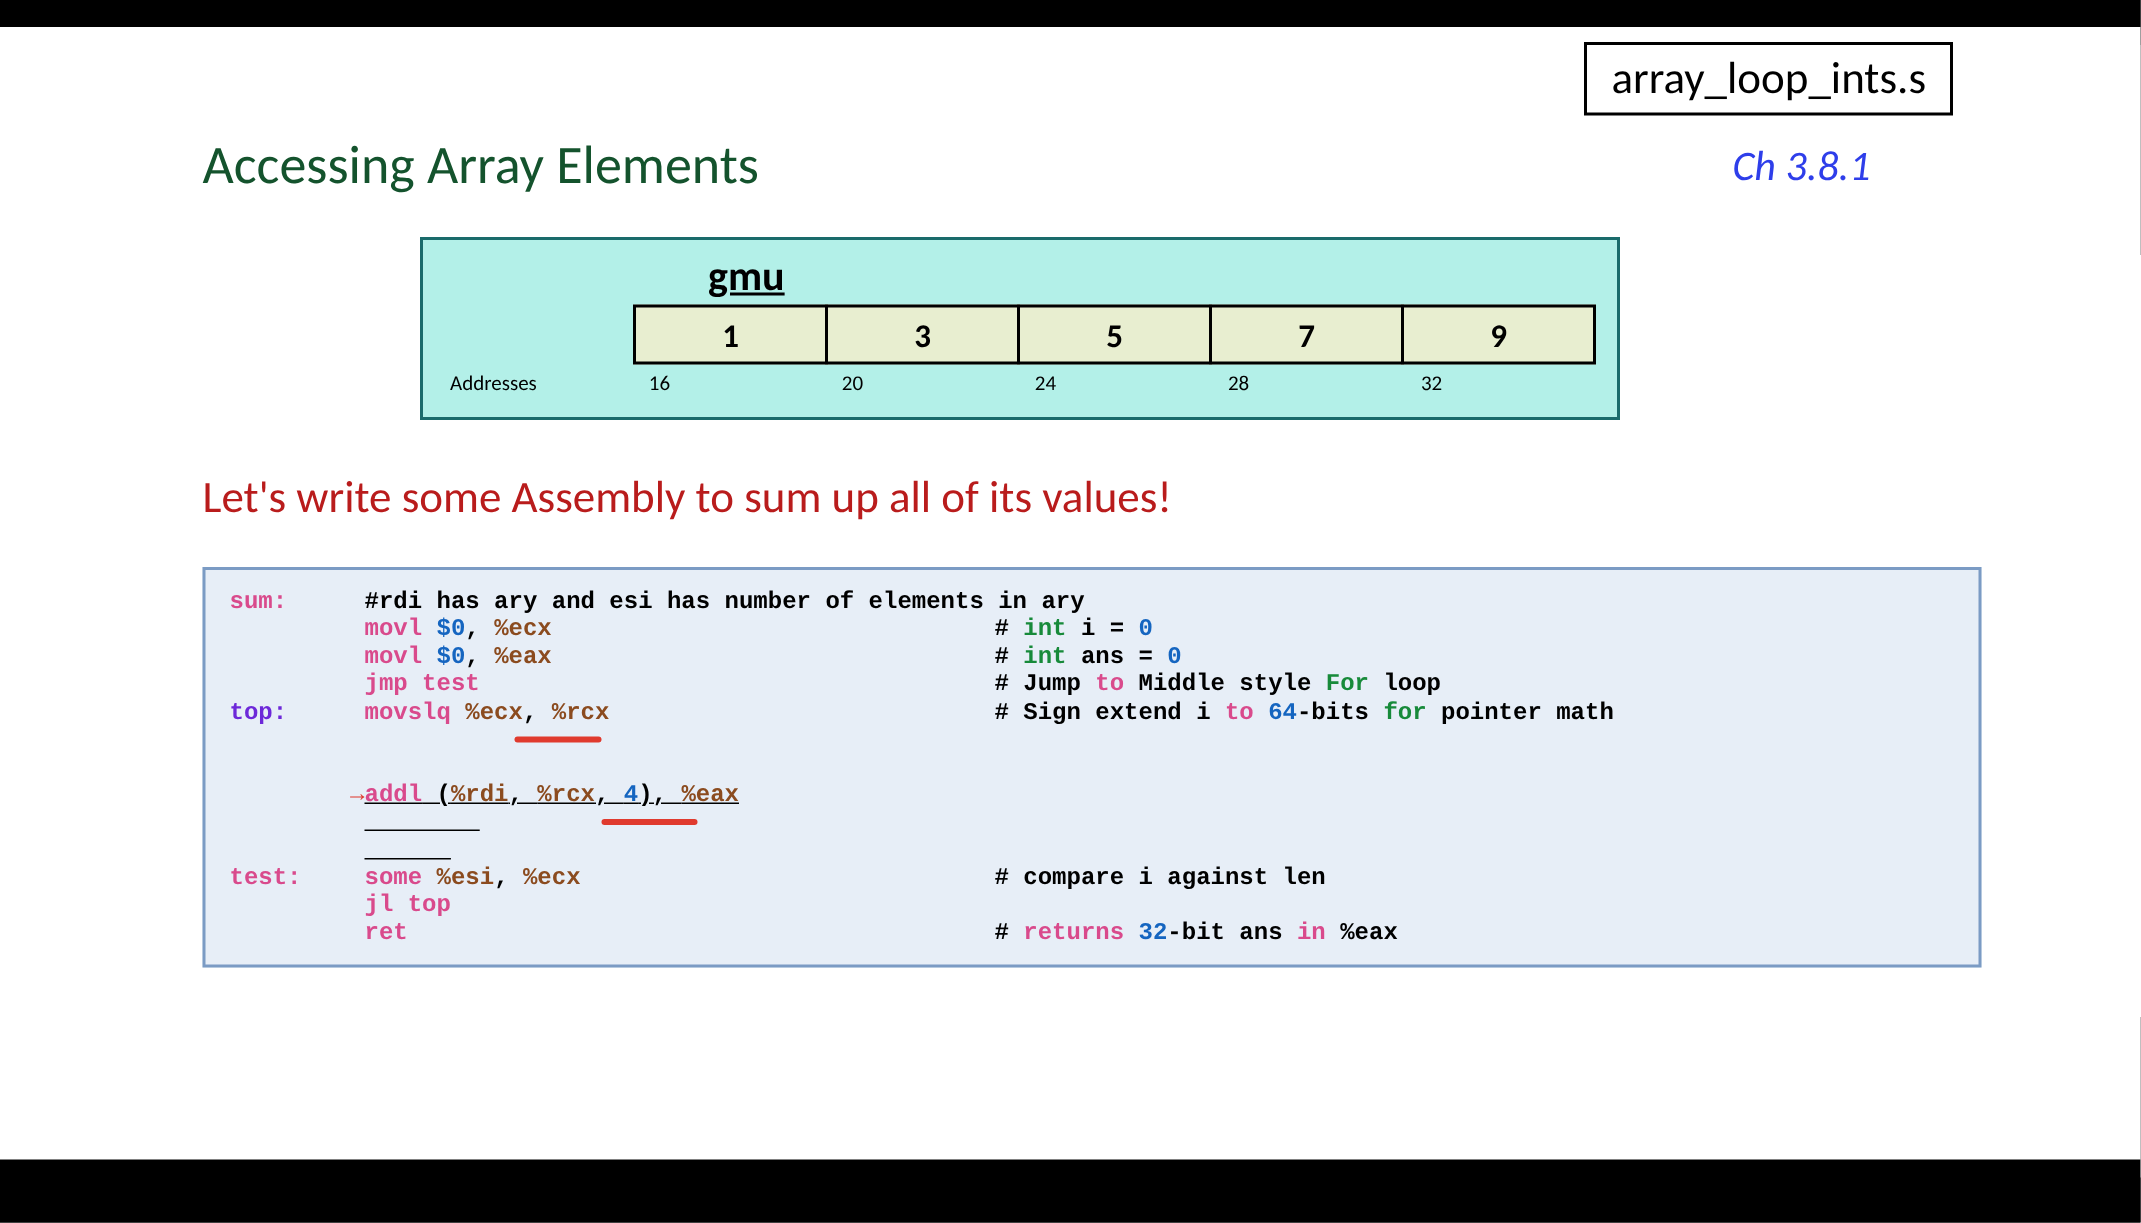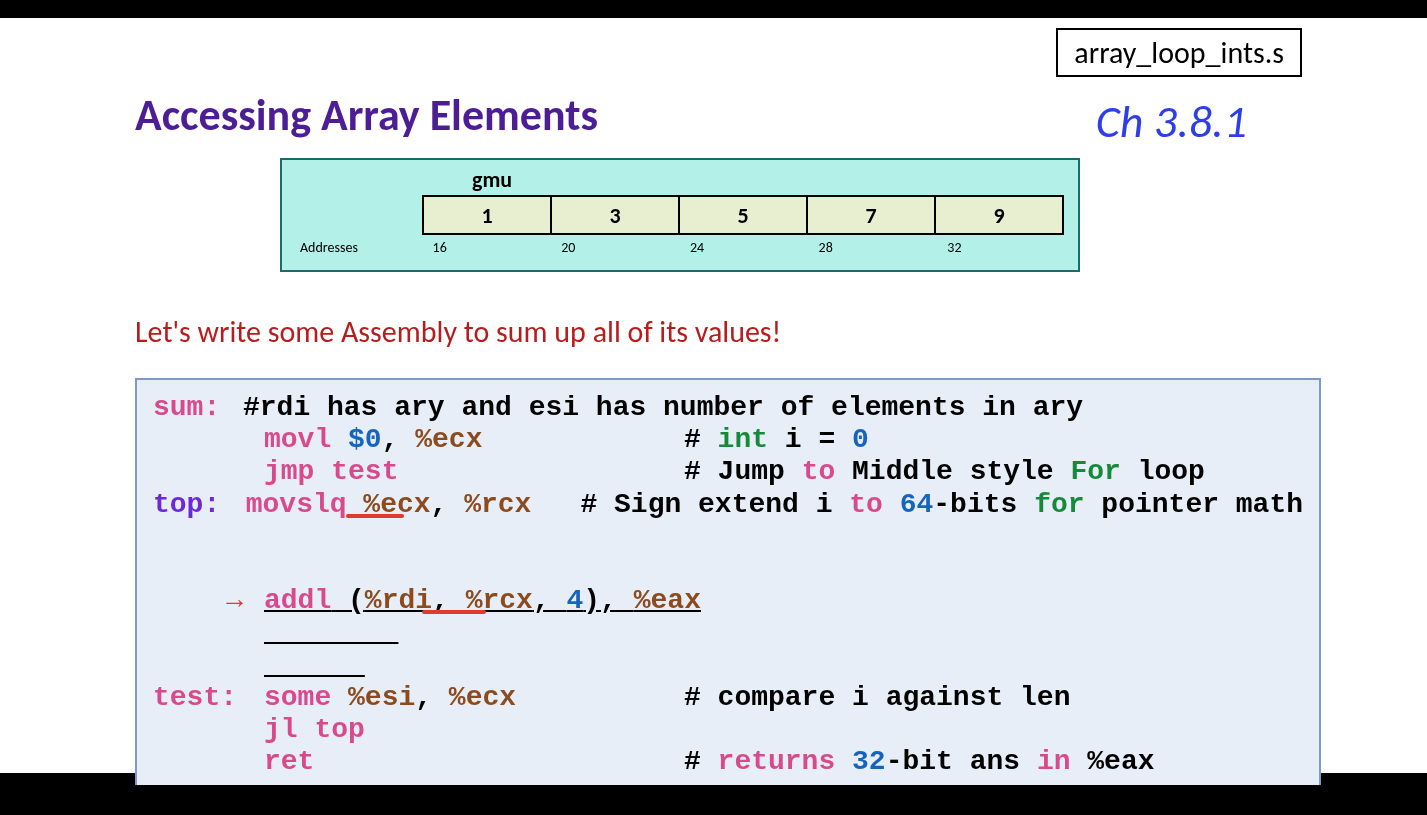--- a/index.html
+++ b/index.html
@@ -36,52 +36,53 @@
     border: 2px solid #000;
     padding: 4px 16px;
     font-size: 30px;
     font-family: Calibri, Arial, sans-serif;
     background: #fff;
   }
   .title {
     position: absolute;
     top: 70px;
     left: 135px;
-    color: #4c1d95;
-    font-size: 44px;
-    font-weight: 700;
+    color: #14532d;
+    font-size: 36px;
+    font-weight: 400;
     font-family: Calibri, Arial, sans-serif;
   }
   .chapter {
     position: absolute;
     top: 75px;
     right: 180px;
     color: #2e3eea;
-    font-size: 46px;
+    font-size: 28px;
     font-style: italic;
     font-family: Calibri, Arial, sans-serif;
   }
   .array-diagram {
     position: absolute;
     top: 140px;
     left: 280px;
     width: 800px;
   }
   .array-outer {
     background: #b3f0e8;
     border: 2px solid #1a6b6b;
     padding: 6px 10px 14px 10px;
     display: flex;
     flex-direction: column;
   }
   .array-label {
     font-weight: bold;
-    font-size: 22px;
+    font-size: 28px;
     margin-left: 180px;
     margin-bottom: 2px;
+    text-decoration: underline;
   }
   .array-cells {
     display: flex;
     margin-left: 130px;
   }
   .cell {
     width: 126px;
     height: 36px;
     background: #e8eed0;
     border: 2px solid #000;
@@ -117,33 +118,33 @@
   }
   .code-box {
     position: absolute;
     top: 360px;
     left: 135px;
     width: 1150px;
     background: #e7eef7;
     border: 2px solid #7b9bc4;
     padding: 12px 16px;
     font-family: 'Consolas', 'Courier New', monospace;
-    font-size: 28px;
+    font-size: 16px;
     font-weight: bold;
     line-height: 1.15;
   }
   .code-line {
     white-space: pre;
     display: flex;
   }
   .label-col { width: 90px; color: #000; }
   .label-sum { color: #d94a8c; }
   .label-top { color: #6d28d9; }
   .label-test { color: #d94a8c; }
-  .asm-col { width: 420px; margin-left: 21px; }
+  .asm-col { width: 420px; }
   .comment-col { color: #000; }
   .op { color: #d94a8c; }
   .num { color: #1565c0; }
   .reg { color: #8b4b1f; }
   .kw-green { color: #178a3a; }
   .red-underline-1 {
     position: absolute;
     width: 58px;
     height: 4px;
     background: #e03a2e;
@@ -193,20 +194,25 @@
       <span class="label-col label-sum">sum:</span>
       <span>#rdi has ary and esi has number of elements in ary</span>
     </div>
     <div class="code-line">
       <span class="label-col"></span>
       <span class="asm-col"><span class="op">movl</span> <span class="num">$0</span><span>, </span><span class="reg">%ecx</span></span>
       <span class="comment-col"><span># </span><span class="kw-green">int</span><span> i = </span><span class="num">0</span></span>
     </div>
     <div class="code-line">
       <span class="label-col"></span>
+      <span class="asm-col"><span class="op">movl</span> <span class="num">$0</span><span>, </span><span class="reg">%eax</span></span>
+      <span class="comment-col"><span># </span><span class="kw-green">int</span><span> ans = </span><span class="num">0</span></span>
+    </div>
+    <div class="code-line">
+      <span class="label-col"></span>
       <span class="asm-col"><span class="op">jmp</span><span class="op"> test</span></span>
       <span class="comment-col"><span># Jump </span><span class="op">to</span><span> Middle style </span><span class="kw-green">For</span><span> loop</span></span>
     </div>
     <div class="code-line">
       <span class="label-col label-top">top:</span>
       <span class="asm-col" style="position:relative;"><span class="op">movslq</span><span class="reg"> %ecx</span><span>, </span><span class="reg">%rcx</span>
         <span class="red-underline-1" style="left:100px; top:25px;"></span>
       </span>
       <span class="comment-col"><span># Sign extend i </span><span class="op">to </span><span class="num">64</span><span>-bits </span><span class="kw-green">for</span><span> pointer math</span></span>
     </div>

